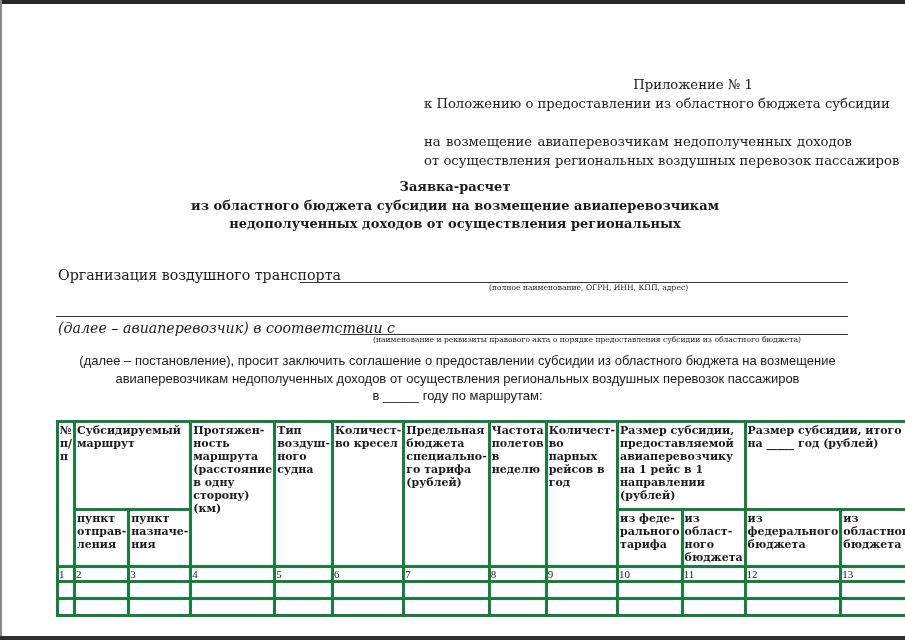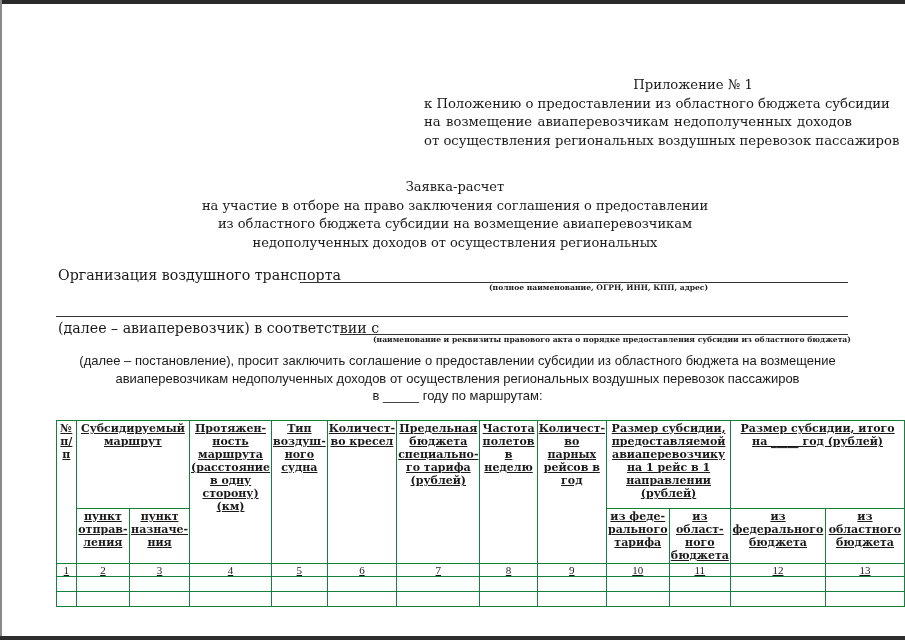--- a/index.html
+++ b/index.html
@@ -8,65 +8,64 @@
     background: #ffffff; color: #1a1a1a;
     font-family: "DejaVu Serif", "Liberation Serif", serif;
   }
   .scan-top { position: absolute; left: 0; top: 0; width: 905px; height: 4px; background: #2a2a2a; }
   .scan-left { position: absolute; left: 0; top: 0; width: 2px; height: 640px; background: #8a8a8a; }
   .scan-bottom { position: absolute; left: 0; top: 636px; width: 905px; height: 4px; background: #2e2e2e; }
 
   .appendix { position: absolute; left: 424px; top: 76px; width: 428px; font-size: 13.2px; line-height: 18.5px; }
   .appendix .num { text-align: center; padding-left: 110px; }
   .appendix .ln { white-space: nowrap; }
-  .appendix .just { text-align: justify; text-align-last: justify; }
+  .appendix .just { text-align: justify; text-align-last: justify; margin-top: 20px; }
 
   .title { position: absolute; left: 150px; top: 178px; width: 610px; text-align: center;
-           font-weight: normal; font-size: 13px; line-height: 18.5px; }
+           font-weight: bold; font-size: 13px; line-height: 18.5px; }
 
   .org { position: absolute; left: 58px; top: 267px; font-size: 14.2px; white-space: nowrap; }
   .line { position: absolute; height: 1px; background: #333; }
-  .hint { position: absolute; font-size: 7.6px; white-space: nowrap; color: #222; font-weight: bold; }
+  .hint { position: absolute; font-size: 7.6px; white-space: nowrap; color: #222; }
 
   .para { position: absolute; left: 60px; top: 352px; width: 795px; text-align: center;
           font-family: "Liberation Sans", sans-serif; font-size: 13.4px; line-height: 17.5px; transform: scaleX(0.97); transform-origin: center; }
 
   table.grid { position: absolute; left: 56px; top: 420px; border-collapse: collapse;
                font-size: 11px; line-height: 13px; font-weight: bold; table-layout: fixed; }
-  table.grid td { border: 1px solid #15803d; padding: 1px 1px; vertical-align: top; text-align: center; overflow: hidden; text-decoration: underline; }
+  table.grid td { border: 3px solid #15803d; padding: 1px 1px; vertical-align: top; overflow: hidden; }
   table.grid tr.nums td { font-weight: normal; font-family: "Liberation Serif", serif; font-size: 11px; line-height: 12px; padding: 0; vertical-align: middle; }
   table.grid tr.blank td { height: 12px; }
 </style>
 </head>
 <body>
 
 <div class="scan-top"></div>
 <div class="scan-left"></div>
 <div class="scan-bottom"></div>
 
 <div class="appendix">
   <div class="num">Приложение № 1</div>
   <div class="ln">к Положению о предоставлении из областного бюджета субсидии</div>
   <div class="ln just">на возмещение авиаперевозчикам недополученных доходов</div>
   <div class="ln">от осуществления региональных воздушных перевозок пассажиров</div>
 </div>
 
 <div class="title">
   <div>Заявка-расчет</div>
-  <div>на участие в отборе на право заключения соглашения о предоставлении</div>
   <div>из областного бюджета субсидии на возмещение авиаперевозчикам</div>
   <div>недополученных доходов от осуществления региональных</div>
 </div>
 
 <div class="org">Организация воздушного транспорта</div>
 <div class="line" style="left:300px; top:282px; width:548px;"><span></span></div>
 <div class="hint" style="left:489px; top:283px;">(полное наименование, ОГРН, ИНН, КПП, адрес)</div>
 <div class="line" style="left:56px; top:316px; width:792px;"></div>
 
-<div class="org" style="top:320px;">(далее – авиаперевозчик) в соответствии с</div>
+<div class="org" style="top:320px;font-style:italic;">(далее – авиаперевозчик) в соответствии с</div>
 <div class="line" style="left:340px; top:334px; width:508px;"><span></span></div>
 <div class="hint" style="left:373px; top:335px;">(наименование и реквизиты правового акта о порядке предоставления субсидии из областного бюджета)</div>
 
 <div class="para">
   <div>(далее – постановление), просит заключить соглашение о предоставлении субсидии из областного бюджета на возмещение</div>
   <div>авиаперевозчикам недополученных доходов от осуществления региональных воздушных перевозок пассажиров</div>
   <div>в _____ году по маршрутам:</div>
 </div>
 
 <table class="grid">

